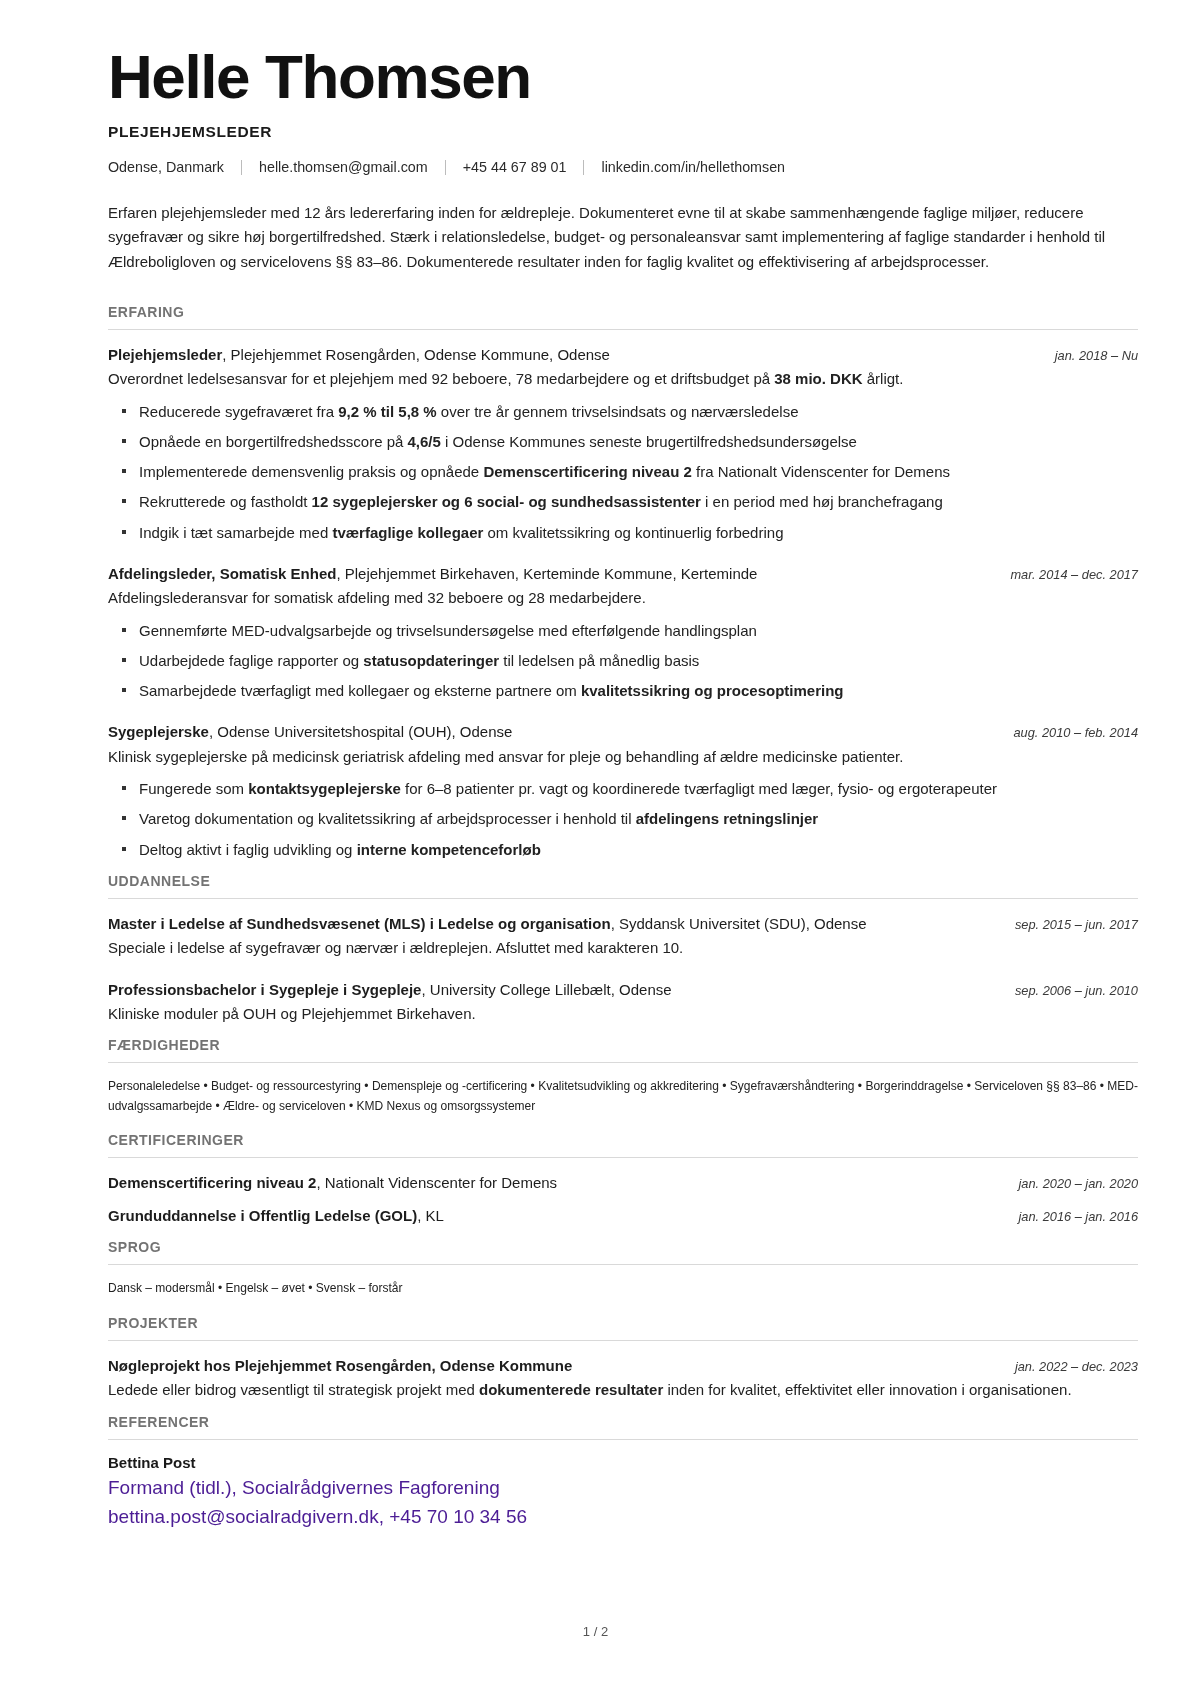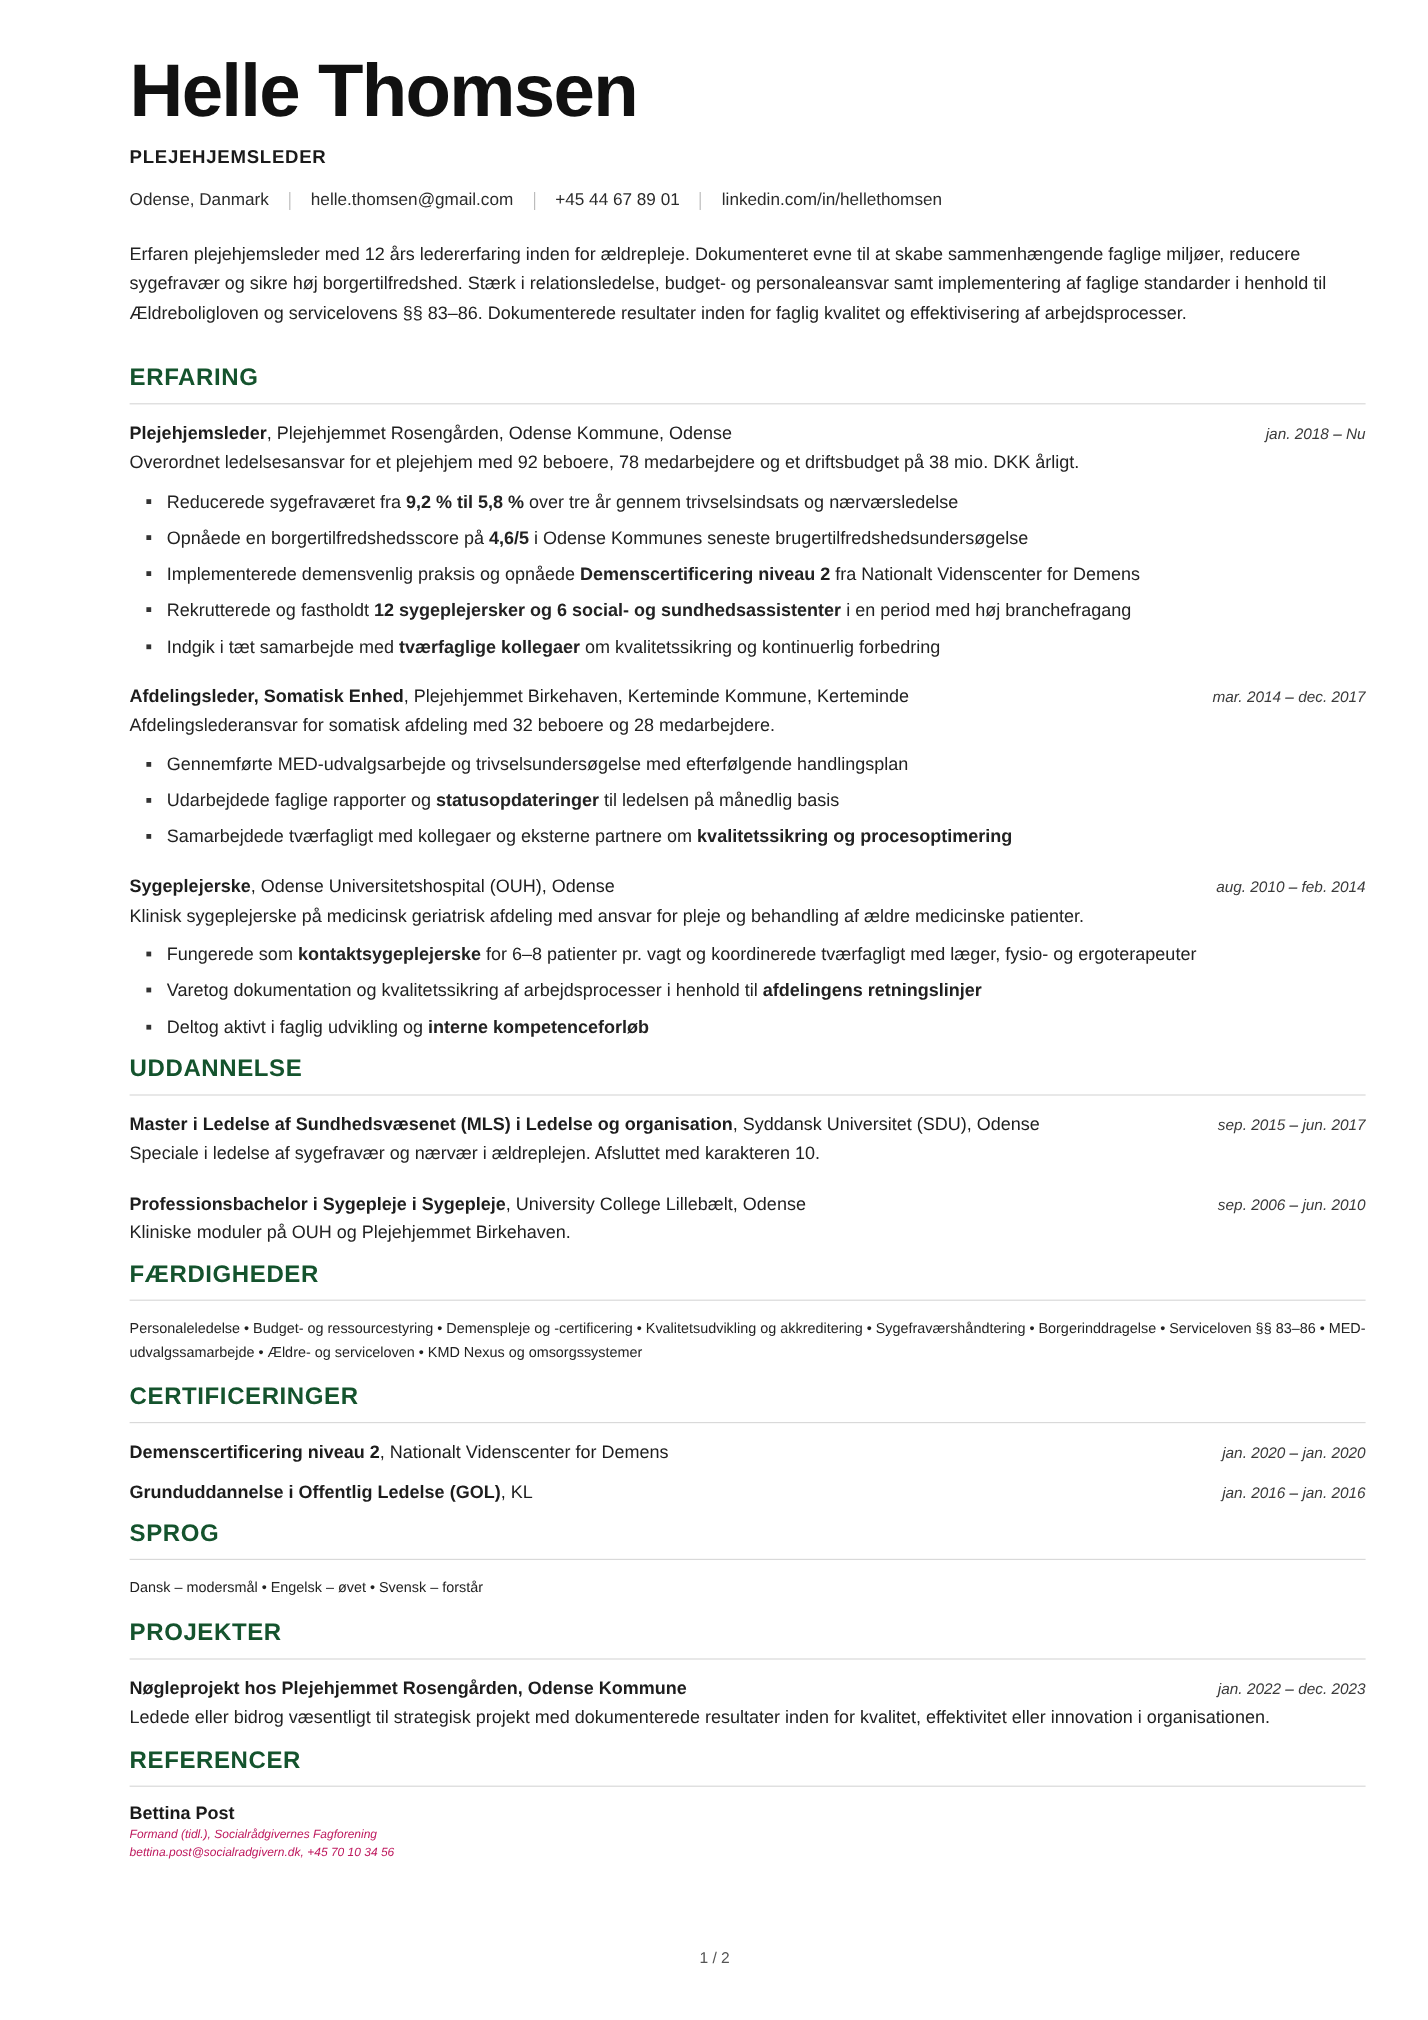--- a/index.html
+++ b/index.html
@@ -59,24 +59,24 @@
     font-size: 15px;
     line-height: 1.62;
     color: #222222;
     margin: 0 0 30px 0;
     text-align: left;
   }
 
   
   .section { margin-bottom: 8px; }
   .section-title {
-    font-size: 20px;
+    font-size: 14px;
     font-weight: 700;
     letter-spacing: 0.5px;
-    color: #14532d;
+    color: #737373;
     margin: 0 0 9px 0;
   }
   .section-rule {
     height: 1px;
     background: #d9d9d9;
     margin: 0 0 14px 0;
   }
 
   
   .entry { margin-bottom: 19px; }
@@ -101,21 +101,21 @@
     white-space: nowrap;
     flex: 0 0 auto;
     text-align: right;
   }
   .entry-sub {
     font-size: 15px;
     line-height: 1.55;
     color: #222222;
     margin-top: 1px;
   }
-  .entry-sub b { font-weight: 400; }
+  .entry-sub b { font-weight: 700; }
 
   ul.bullets {
     margin: 9px 0 0 0;
     padding: 0;
     list-style: none;
   }
   ul.bullets li {
     position: relative;
     padding-left: 31px;
     font-size: 15px;
@@ -147,24 +147,23 @@
   .entry-compact { margin-bottom: 10px; }
 
   
   .ref-name {
     font-size: 15px;
     font-weight: 700;
     color: #1a1a1a;
     margin-bottom: 2px;
   }
   .ref-line {
-    font-size: 10px;
+    font-size: 19px;
     line-height: 1.55;
-    color: #be185d;
-    font-style: italic;
+    color: #4c1d95;
   }
 
   
   .page-footer {
     position: absolute;
     left: 1px;
     right: 0;
     bottom: 44px;
     text-align: center;
     font-size: 13px;

